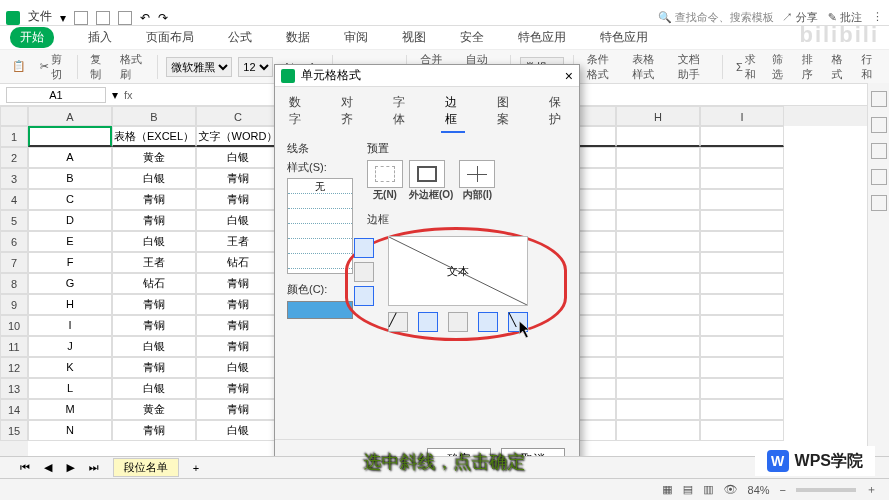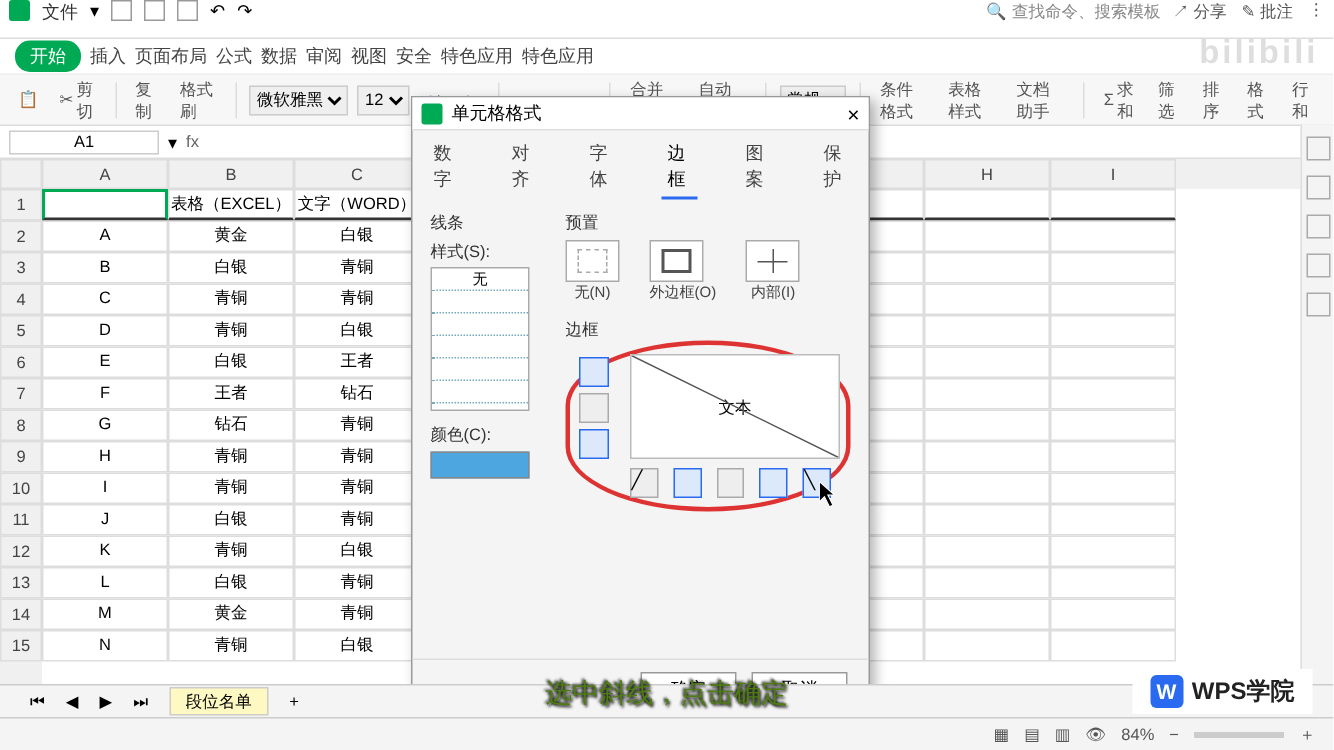--- a/index.html
+++ b/index.html
@@ -1,26 +1,26 @@
 <!DOCTYPE html>
 <html><head>
 <meta charset="utf-8">
 <style>
 * { margin: 0; padding: 0; box-sizing: border-box; font-family: "Microsoft YaHei", Arial, sans-serif; }
 body { width: 889px; height: 500px; background: #fff; overflow: hidden; position: relative; font-size: 12px; }
 
-.topbar { height: 26px; background: #fff; border-bottom: 1px solid #ddd; display: flex; align-items: flex-start; padding: 0 6px; gap: 8px; }
+.topbar { height: 26px; background: #fff; border-bottom: 1px solid #ddd; display: flex; align-items: flex-end; padding: 0 6px; gap: 8px; }
 .topbar .logo { width: 14px; height: 14px; background: #0a5; border-radius: 2px; }
 .topbar .file { font-size: 12px; color: #333; }
 .topbar .qicon { width: 14px; height: 14px; border: 1px solid #999; display: inline-block; }
 .topbar .mid { flex: 1; }
 .topbar .search { font-size: 11px; color: #888; }
 .topbar .right { display: flex; gap: 10px; font-size: 11px; color: #555; }
 
-.ribbon-tabs { height: 24px; display: flex; align-items: center; padding: 0 10px; gap: 6px; font-size: 12px; color: #444; border-bottom: 1px solid #eee; }
+.ribbon-tabs { height: 24px; display: flex; align-items: center; padding: 0 10px; gap: 34px; font-size: 12px; color: #444; border-bottom: 1px solid #eee; }
 .ribbon-tabs .tab { cursor: pointer; }
 .ribbon-tabs .tab.active { background: #0a5; color: #fff; padding: 2px 10px; border-radius: 10px; }
 
 .toolbar { height: 34px; background: #f7f7f7; border-bottom: 1px solid #ddd; display: flex; align-items: center; padding: 0 8px; gap: 6px; font-size: 11px; color: #555; }
 .toolbar .tbtn { display: flex; align-items: center; gap: 2px; padding: 2px 4px; }
 .toolbar .sep { width: 1px; height: 24px; background: #ddd; margin: 0 3px; }
 .toolbar select { font-size: 11px; border: 1px solid #ccc; height: 20px; }
 
 .namebox-row { height: 22px; display: flex; align-items: center; border-bottom: 1px solid #ddd; }
 .namebox-row .cellname { width: 100px; border: 1px solid #ccc; margin: 0 6px; padding: 1px 6px; font-size: 11px; text-align: center; }
@@ -52,27 +52,27 @@
 
 .dialog { position: absolute; left: 274px; top: 64px; width: 306px; background: #f4f4f4; border: 1px solid #999; box-shadow: 3px 3px 8px rgba(0,0,0,0.3); }
 .dialog .titlebar { height: 22px; background: #fff; border-bottom: 1px solid #ddd; display: flex; align-items: center; padding: 0 6px; font-size: 12px; }
 .dialog .titlebar .ticon { width: 14px; height: 14px; background: #0a5; margin-right: 6px; border-radius: 2px; }
 .dialog .titlebar .close { margin-left: auto; font-size: 14px; cursor: pointer; }
 .dialog .dtabs { display: flex; gap: 28px; padding: 4px 10px 0; font-size: 12px; }
 .dialog .dtabs .dtab { padding: 3px 4px; cursor: pointer; color: #444; }
 .dialog .dtabs .dtab.active { border-bottom: 2px solid #2a6af0; color: #000; }
 .dialog .body { padding: 8px 12px; font-size: 12px; }
 .dialog .line-section { float: left; width: 80px; }
-.dialog .preset-section { margin-left: 90px; }
+.dialog .preset-section { margin-left: 58px; }
 .dialog .label { font-size: 11px; color: #333; }
 .dialog .style-list { border: 1px solid #aaa; width: 66px; height: 96px; margin-top: 3px; background: #fff; font-size: 10px; }
 .dialog .style-list div { height: 15px; border-bottom: 1px dotted #7ab; }
 .dialog .style-list .none { text-align: center; line-height: 15px; }
 .dialog .color-sel { width: 66px; height: 18px; background: #4da6e0; border: 1px solid #888; margin-top: 4px; }
-.dialog .preset-btns { display: flex; gap: 20px; margin-top: 4px; }
+.dialog .preset-btns { display: flex; gap: 6px; margin-top: 4px; font-weight: bold; }
 .dialog .pbtn { width: 36px; height: 28px; border: 1px solid #aaa; background: #fff; display: flex; align-items: center; justify-content: center; position: relative; }
 .dialog .pbtn-lbl { font-size: 10px; text-align: center; color: #444; }
 .dialog .border-area { margin-top: 10px; }
 .dialog .red-circle { border: 3px solid #d33; border-radius: 50% / 38%; padding: 6px 10px; position: relative; }
 .dialog .side-btns { position: absolute; left: 6px; top: 8px; display: flex; flex-direction: column; gap: 4px; }
 .dialog .sbtn { width: 20px; height: 20px; border: 1px solid #aaa; background: #eee; }
 .dialog .sbtn.active { border: 1px solid #2a6af0; background: #dbe9fb; }
 .dialog .preview { margin-left: 30px; width: 140px; height: 70px; border: 1px solid #bbb; background: #fff; display: flex; align-items: center; justify-content: center; font-size: 11px; position: relative; }
 .dialog .preview .diag { position: absolute; left: 0; top: 0; width: 100%; height: 100%; }
 .dialog .bottom-btns { display: flex; gap: 10px; margin-left: 30px; margin-top: 6px; }

